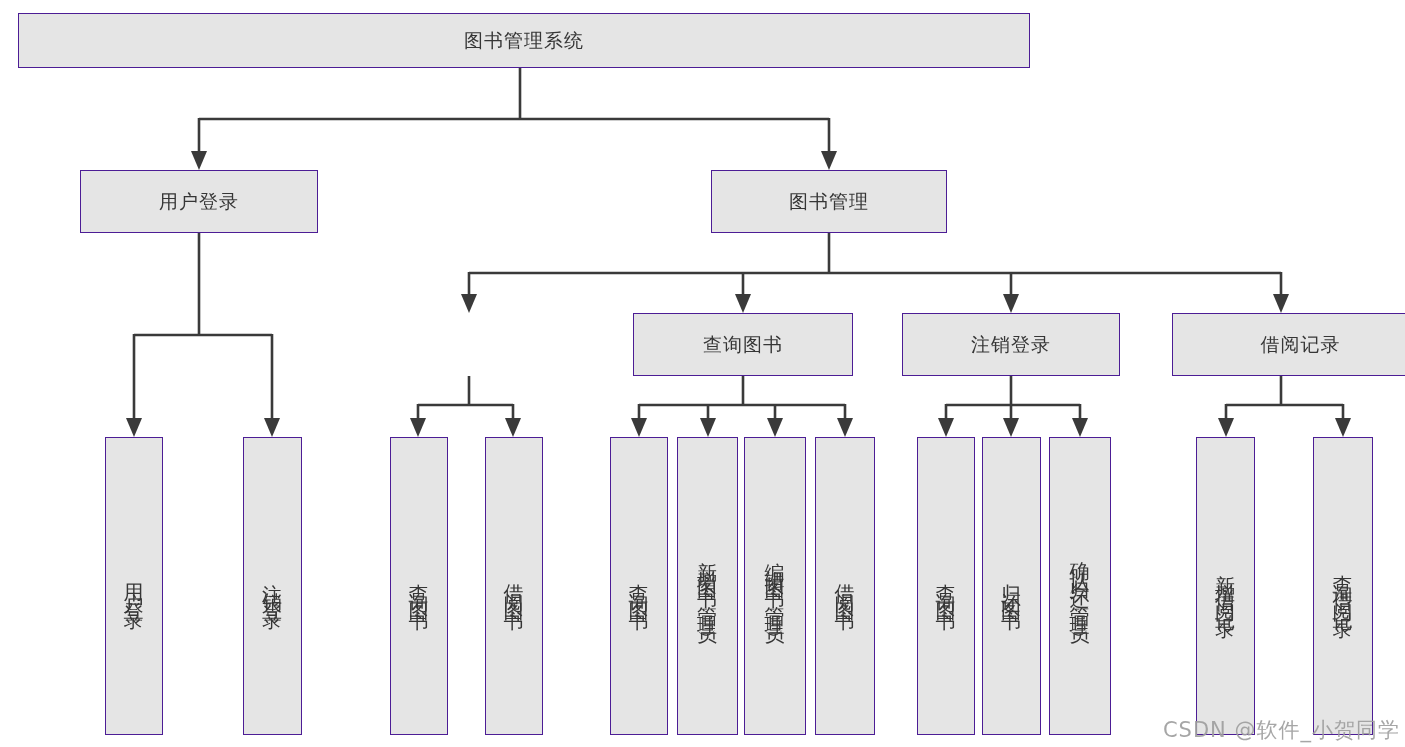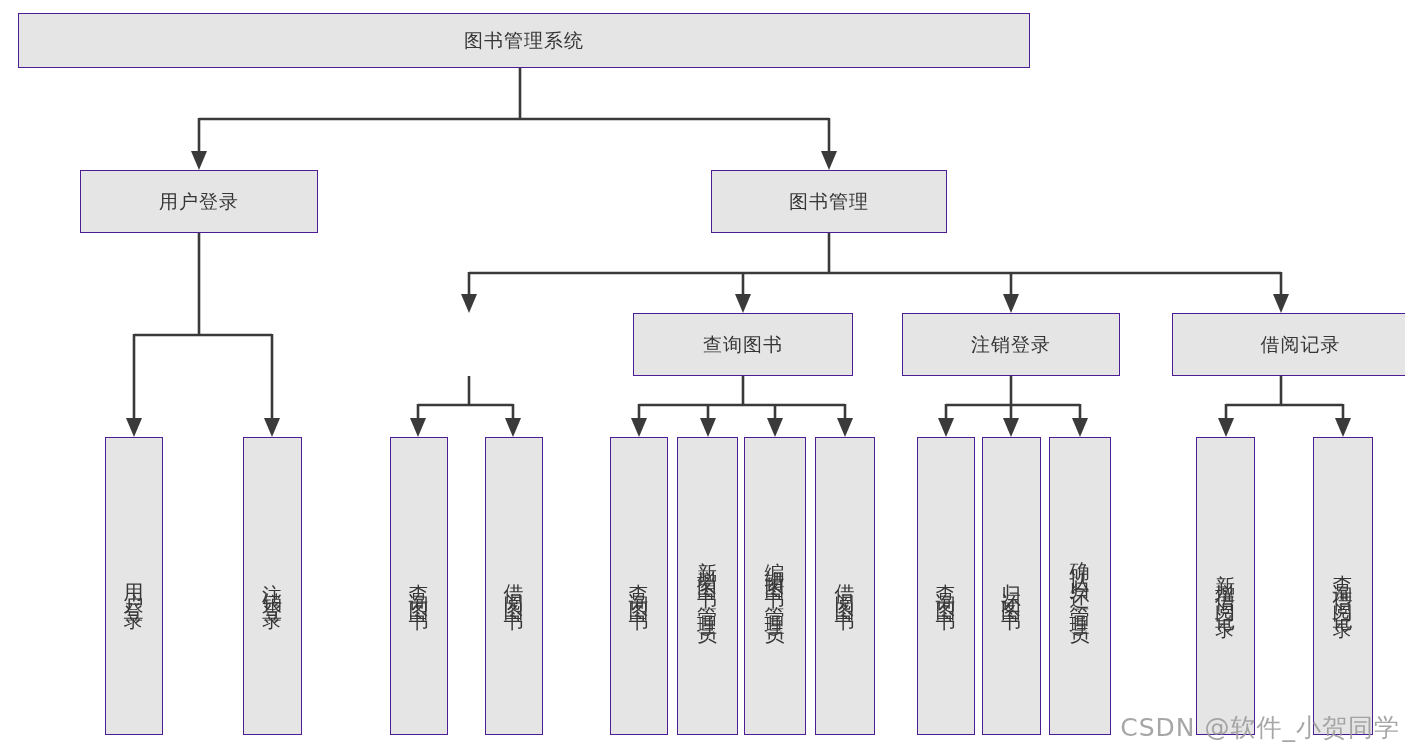--- a/index.html
+++ b/index.html
@@ -29,21 +29,21 @@
     writing-mode:vertical-lr;
     text-orientation:mixed;
     letter-spacing:9px;
     line-height:1;
     white-space:nowrap;
   }
   .watermark{
     position:absolute;
     right:5px;bottom:3px;
     color:rgba(158,158,158,0.92);
-    font-size:25px;
+    font-size:21px;
     letter-spacing:1px;
     z-index:5;
     white-space:nowrap;
     margin-left:29px;
   }
 </style>
 </head>
 <body>
 
 <div class="canvas">

